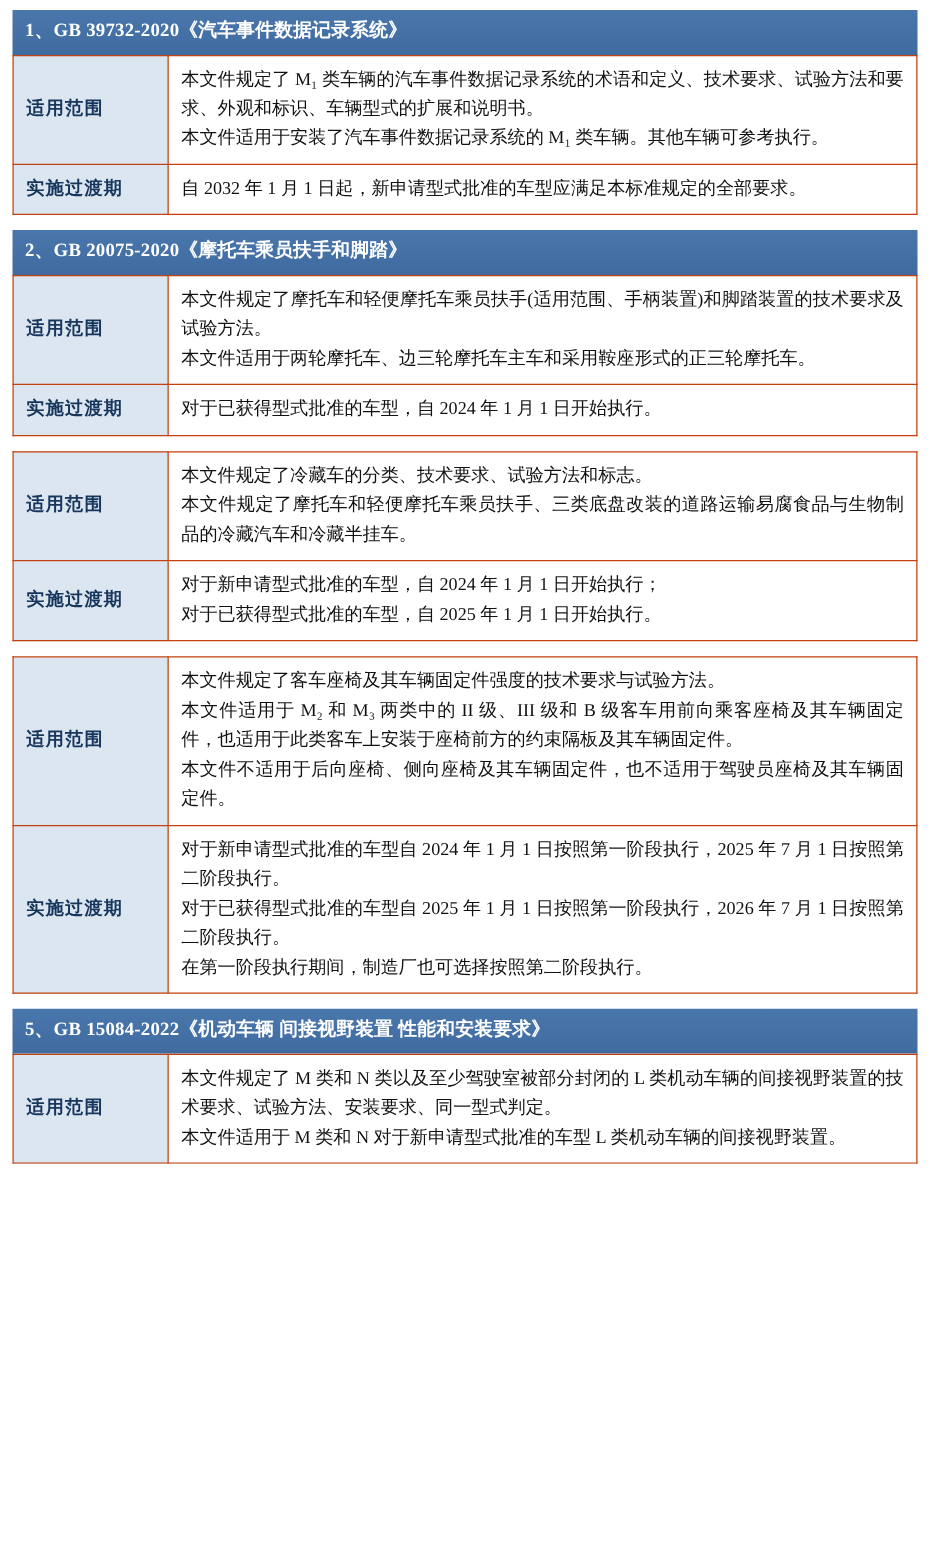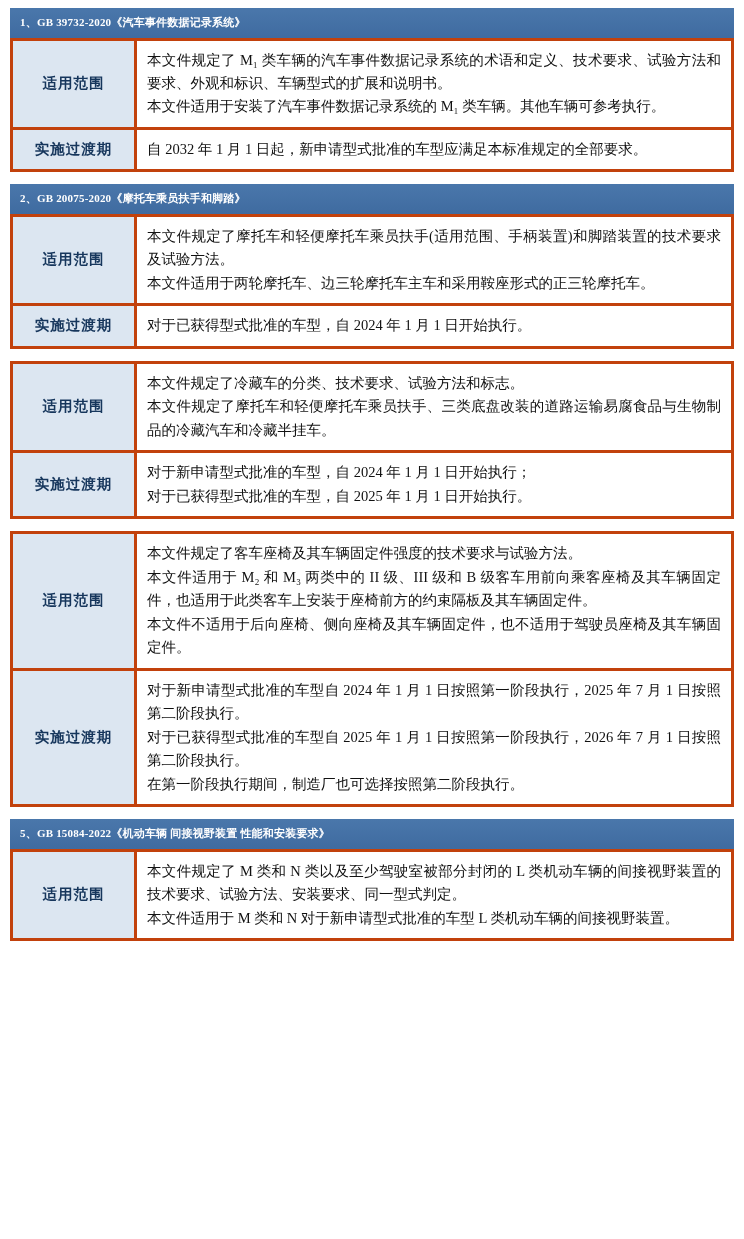--- a/index.html
+++ b/index.html
@@ -17,44 +17,43 @@
     width: 744px;
     padding: 8px 10px 0 10px;
   }
   .std-block {
     margin-bottom: 0;
   }
   .std-header {
     background: linear-gradient(to bottom, #4a77ab, #3f6ba0);
     color: #ffffff;
     font-weight: bold;
-    font-size: 11px;
+    font-size: 15px;
     line-height: 1.5;
     padding: 6px 10px 7px 10px;
     letter-spacing: 0.2px;
   }
   .spacer {
     height: 12px;
   }
   table.std-table {
     width: 100%;
     border-collapse: collapse;
     table-layout: fixed;
   }
   table.std-table td {
-    border: 3px solid #c2410c;
+    border: 1px solid #c2410c;
     vertical-align: middle;
     padding: 8px 10px;
     font-size: 14.5px;
     line-height: 1.62;
     margin-left: 11px;
   }
   td.label-cell {
     width: 124px;
-    text-align: center;
     font-weight: bold;
     background: #dce6f1;
     color: #16365c;
     letter-spacing: 1px;
   }
   td.content-cell {
     background: #ffffff;
     text-align: justify;
     text-justify: inter-ideograph;
   }

